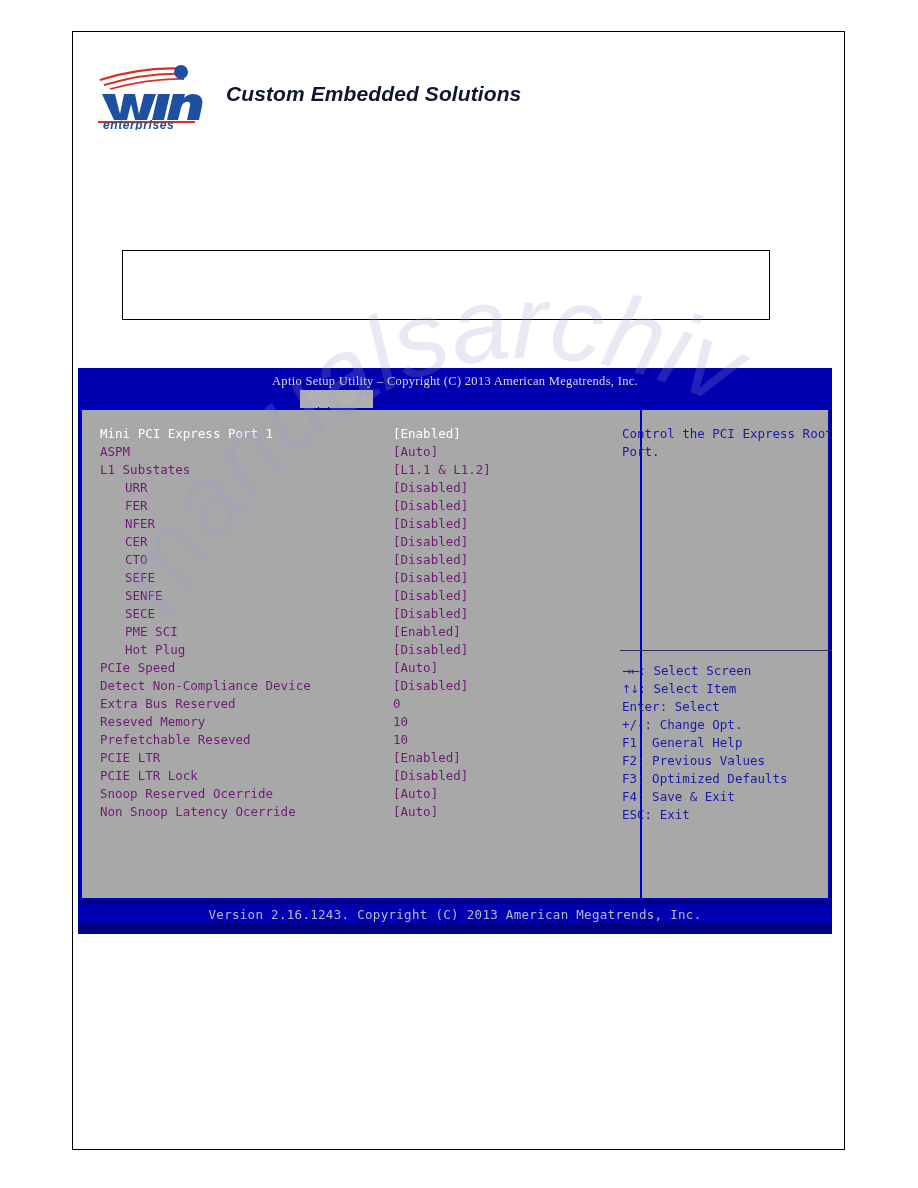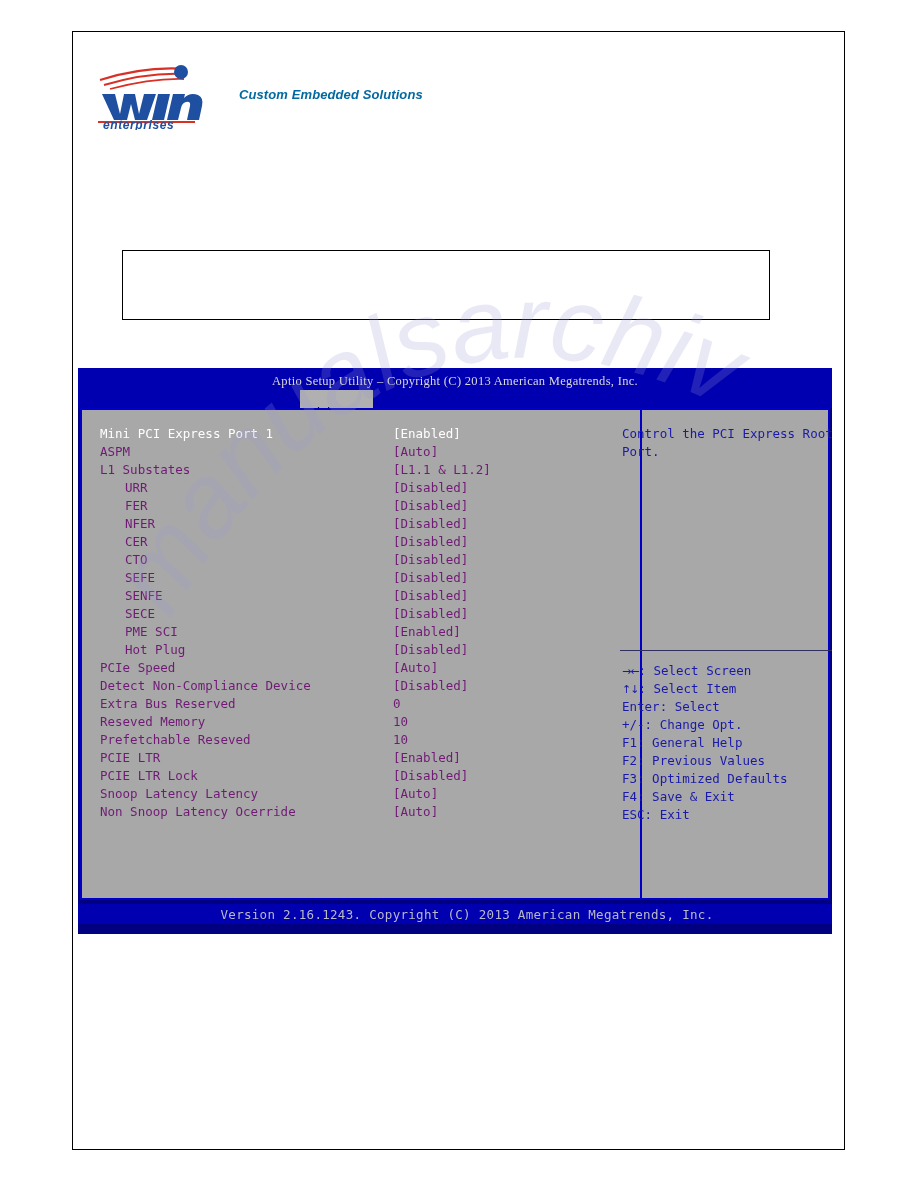--- a/index.html
+++ b/index.html
@@ -35,26 +35,26 @@
     display: flex;
     align-items: center;
   }
   .logo-mark {
     position: relative;
     width: 118px;
     height: 72px;
   }
   .logo-mark svg { display: block; }
   .tagline {
-    margin-left: 31px;
+    margin-left: 18px;
     font-family: "Liberation Sans", sans-serif;
-    font-size: 13px;
+    font-size: 21px;
     font-weight: bold;
     font-style: italic;
-    color: #0369a1;
+    color: #0f172a;
     white-space: nowrap;
     letter-spacing: 0.1px;
   }
 
   
   .empty-box {
     position: absolute;
     left: 122px;
     top: 250px;
     width: 648px;
@@ -195,21 +195,20 @@
     letter-spacing: -1px;
   }
 
   .bios-footer {
     position: absolute;
     left: 0;
     bottom: 10px;
     width: 100%;
     height: 20px;
     background: #0000b0;
-    padding-left: 24px;
   }
   .bios-footer-text {
     position: absolute;
     left: 0;
     top: 3px;
     width: 100%;
     text-align: center;
     color: #b8b8c8;
     font-size: 12.5px;
     letter-spacing: 0.3px;
@@ -345,21 +344,21 @@
           </div>
           <div class="setting-row">
             <span class="setting-label">PCIE LTR</span>
             <span class="setting-value">[Enabled]</span>
           </div>
           <div class="setting-row">
             <span class="setting-label">PCIE LTR Lock</span>
             <span class="setting-value">[Disabled]</span>
           </div>
           <div class="setting-row">
-            <span class="setting-label">Snoop Latency Latency</span>
+            <span class="setting-label">Snoop Reserved Ocerride</span>
             <span class="setting-value">[Auto]</span>
           </div>
           <div class="setting-row">
             <span class="setting-label">Non Snoop Latency Ocerride</span>
             <span class="setting-value">[Auto]</span>
           </div>
         </div>
     </div>
 
     <div class="panel-right">

